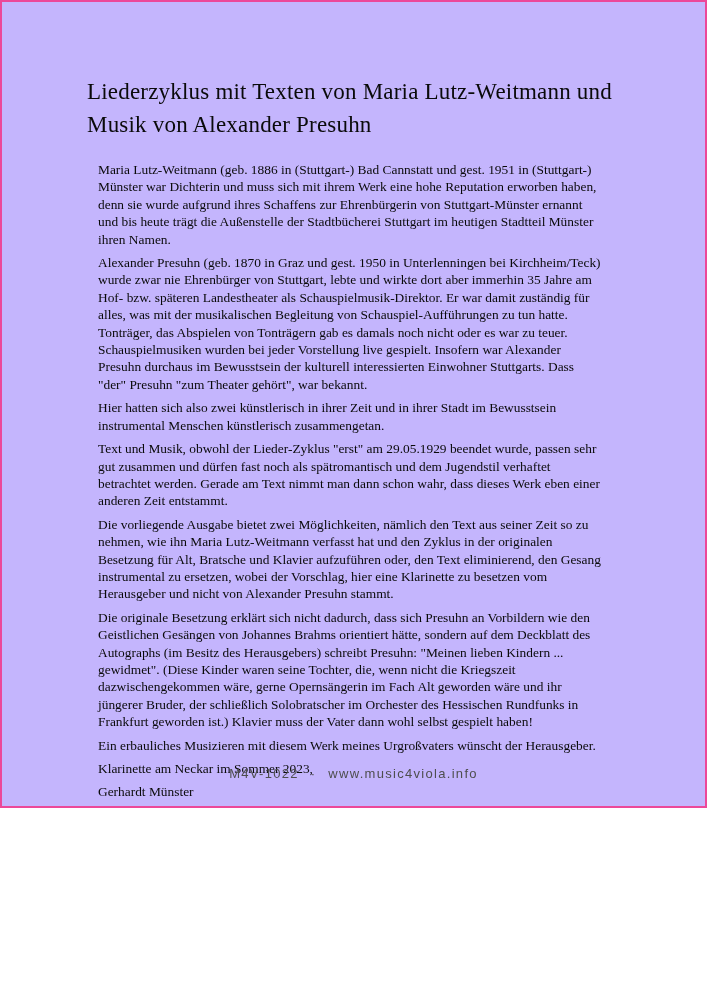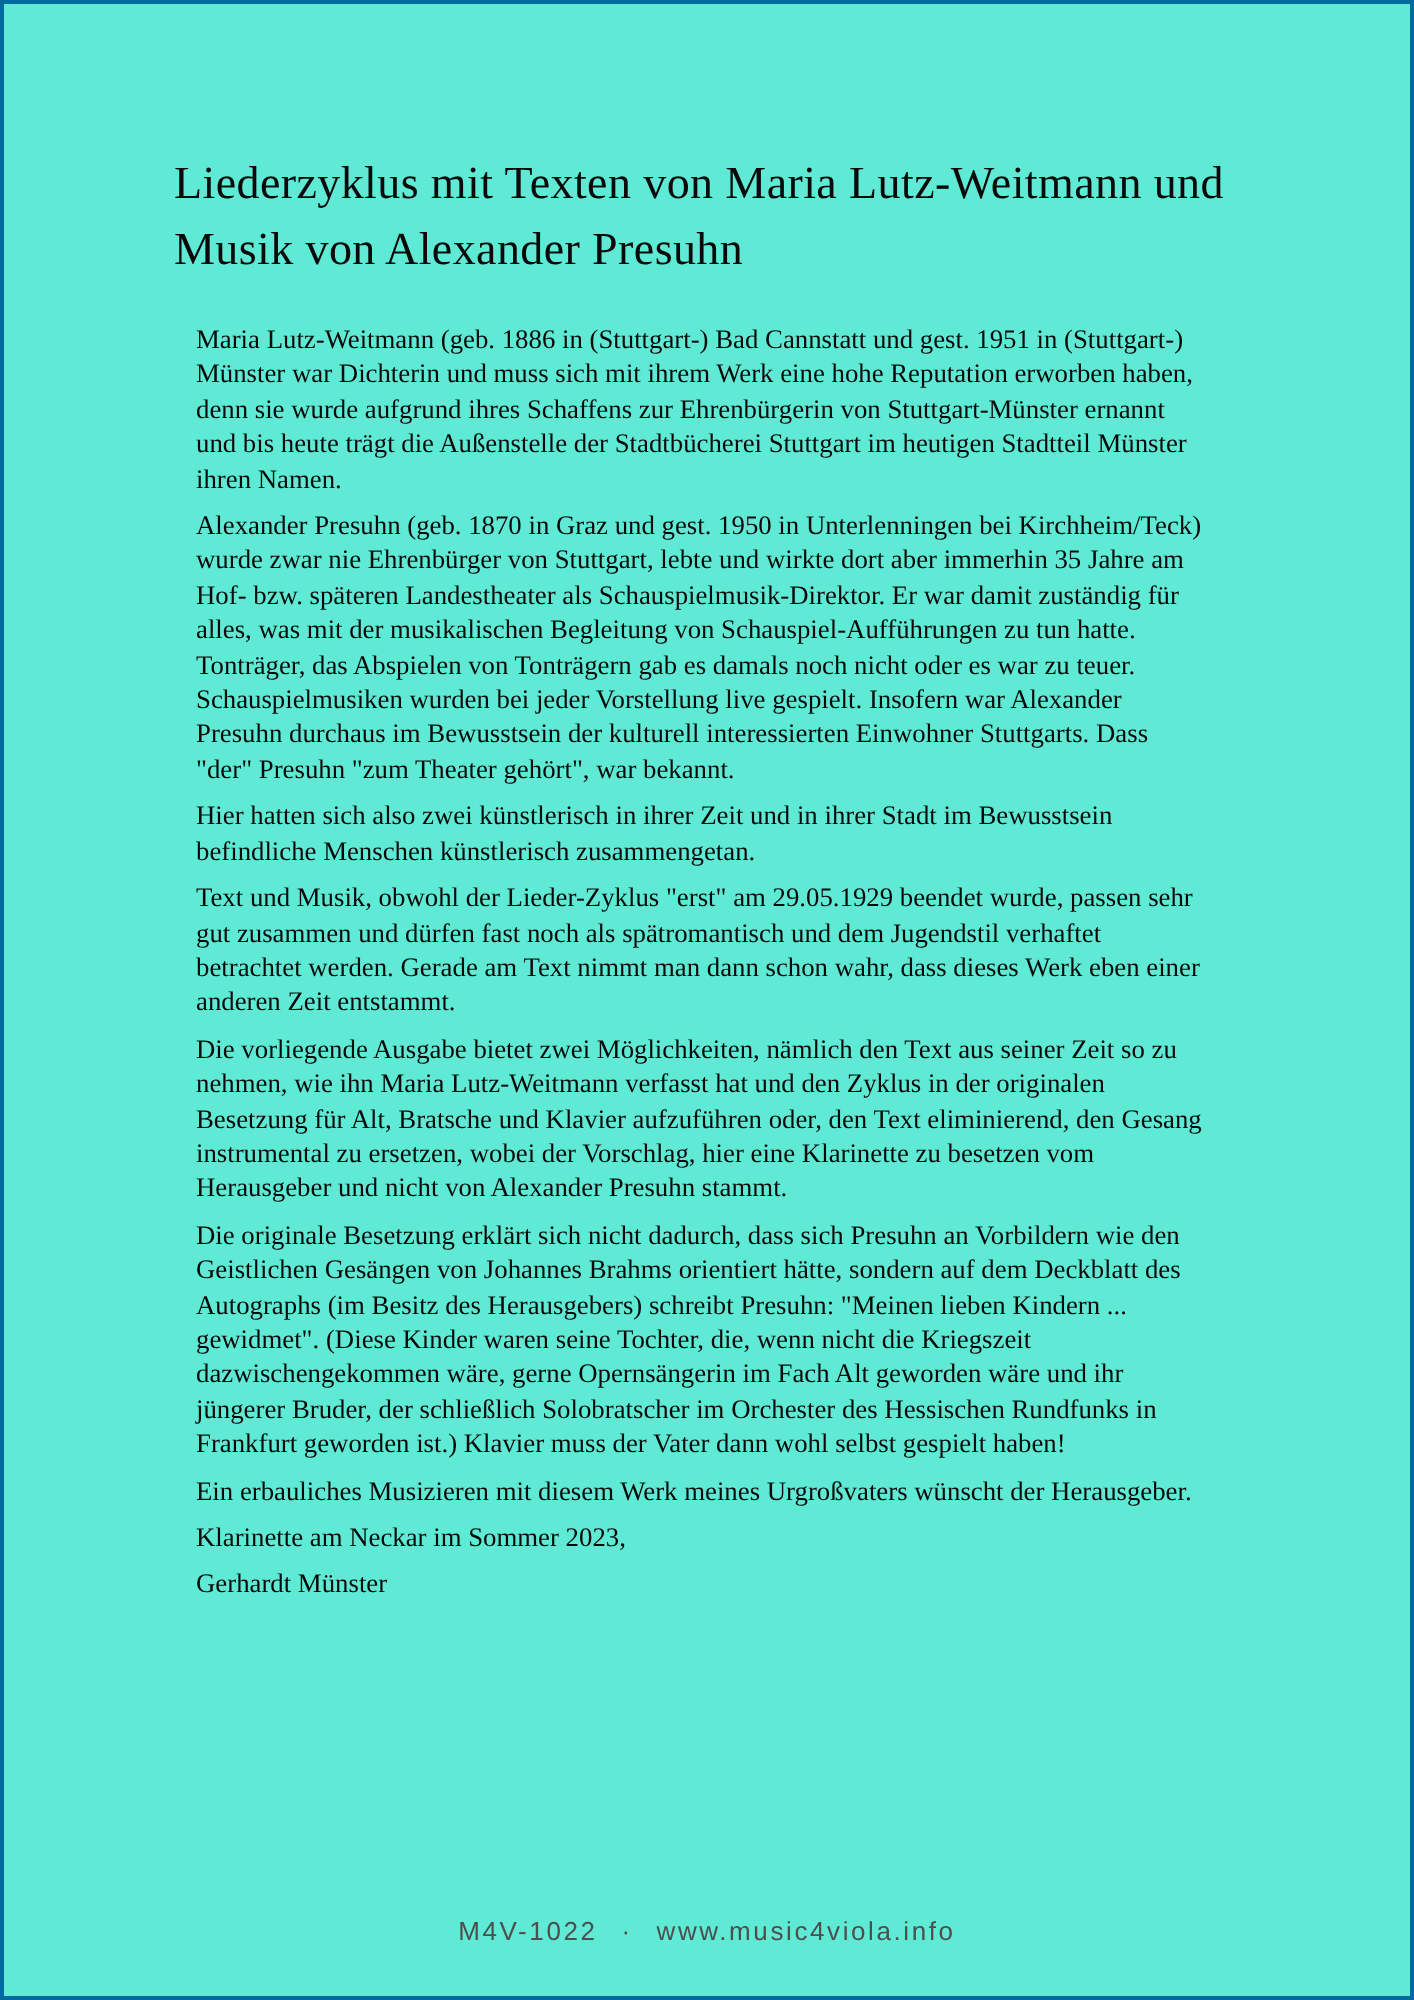--- a/index.html
+++ b/index.html
@@ -2,24 +2,24 @@
 <html><head>
 <meta charset="utf-8">
 <style>
   html, body {
     margin: 0;
     padding: 0;
     background: #ffffff;
   }
   .page {
     width: 707px;
-    height: 1000px;
+    height: 808px;
     box-sizing: border-box;
-    background: #5eead4;
-    border: 2px solid #0369a1;
+    background: #c4b5fd;
+    border: 2px solid #ec4899;
     position: relative;
     overflow: hidden;
     font-family: "Liberation Serif", "DejaVu Serif", serif;
     color: #0a0a0a;
   }
   .content {
     padding: 73px 36px 0 85px;
   }
   .title {
     font-size: 23px;
@@ -66,21 +66,21 @@
 ihren Namen.</p>
       <p>Alexander Presuhn (geb. 1870 in Graz und gest. 1950 in Unterlenningen bei Kirchheim/Teck)
 wurde zwar nie Ehrenbürger von Stuttgart, lebte und wirkte dort aber immerhin 35 Jahre am
 Hof- bzw. späteren Landestheater als Schauspielmusik-Direktor. Er war damit zuständig für
 alles, was mit der musikalischen Begleitung von Schauspiel-Aufführungen zu tun hatte.
 Tonträger, das Abspielen von Tonträgern gab es damals noch nicht oder es war zu teuer.
 Schauspielmusiken wurden bei jeder Vorstellung live gespielt. Insofern war Alexander
 Presuhn durchaus im Bewusstsein der kulturell interessierten Einwohner Stuttgarts. Dass
 "der" Presuhn "zum Theater gehört", war bekannt.</p>
       <p>Hier hatten sich also zwei künstlerisch in ihrer Zeit und in ihrer Stadt im Bewusstsein
-befindliche Menschen künstlerisch zusammengetan.</p>
+instrumental Menschen künstlerisch zusammengetan.</p>
       <p>Text und Musik, obwohl der Lieder-Zyklus "erst" am 29.05.1929 beendet wurde, passen sehr
 gut zusammen und dürfen fast noch als spätromantisch und dem Jugendstil verhaftet
 betrachtet werden. Gerade am Text nimmt man dann schon wahr, dass dieses Werk eben einer
 anderen Zeit entstammt.</p>
       <p>Die vorliegende Ausgabe bietet zwei Möglichkeiten, nämlich den Text aus seiner Zeit so zu
 nehmen, wie ihn Maria Lutz-Weitmann verfasst hat und den Zyklus in der originalen
 Besetzung für Alt, Bratsche und Klavier aufzuführen oder, den Text eliminierend, den Gesang
 instrumental zu ersetzen, wobei der Vorschlag, hier eine Klarinette zu besetzen vom
 Herausgeber und nicht von Alexander Presuhn stammt.</p>
       <p>Die originale Besetzung erklärt sich nicht dadurch, dass sich Presuhn an Vorbildern wie den

